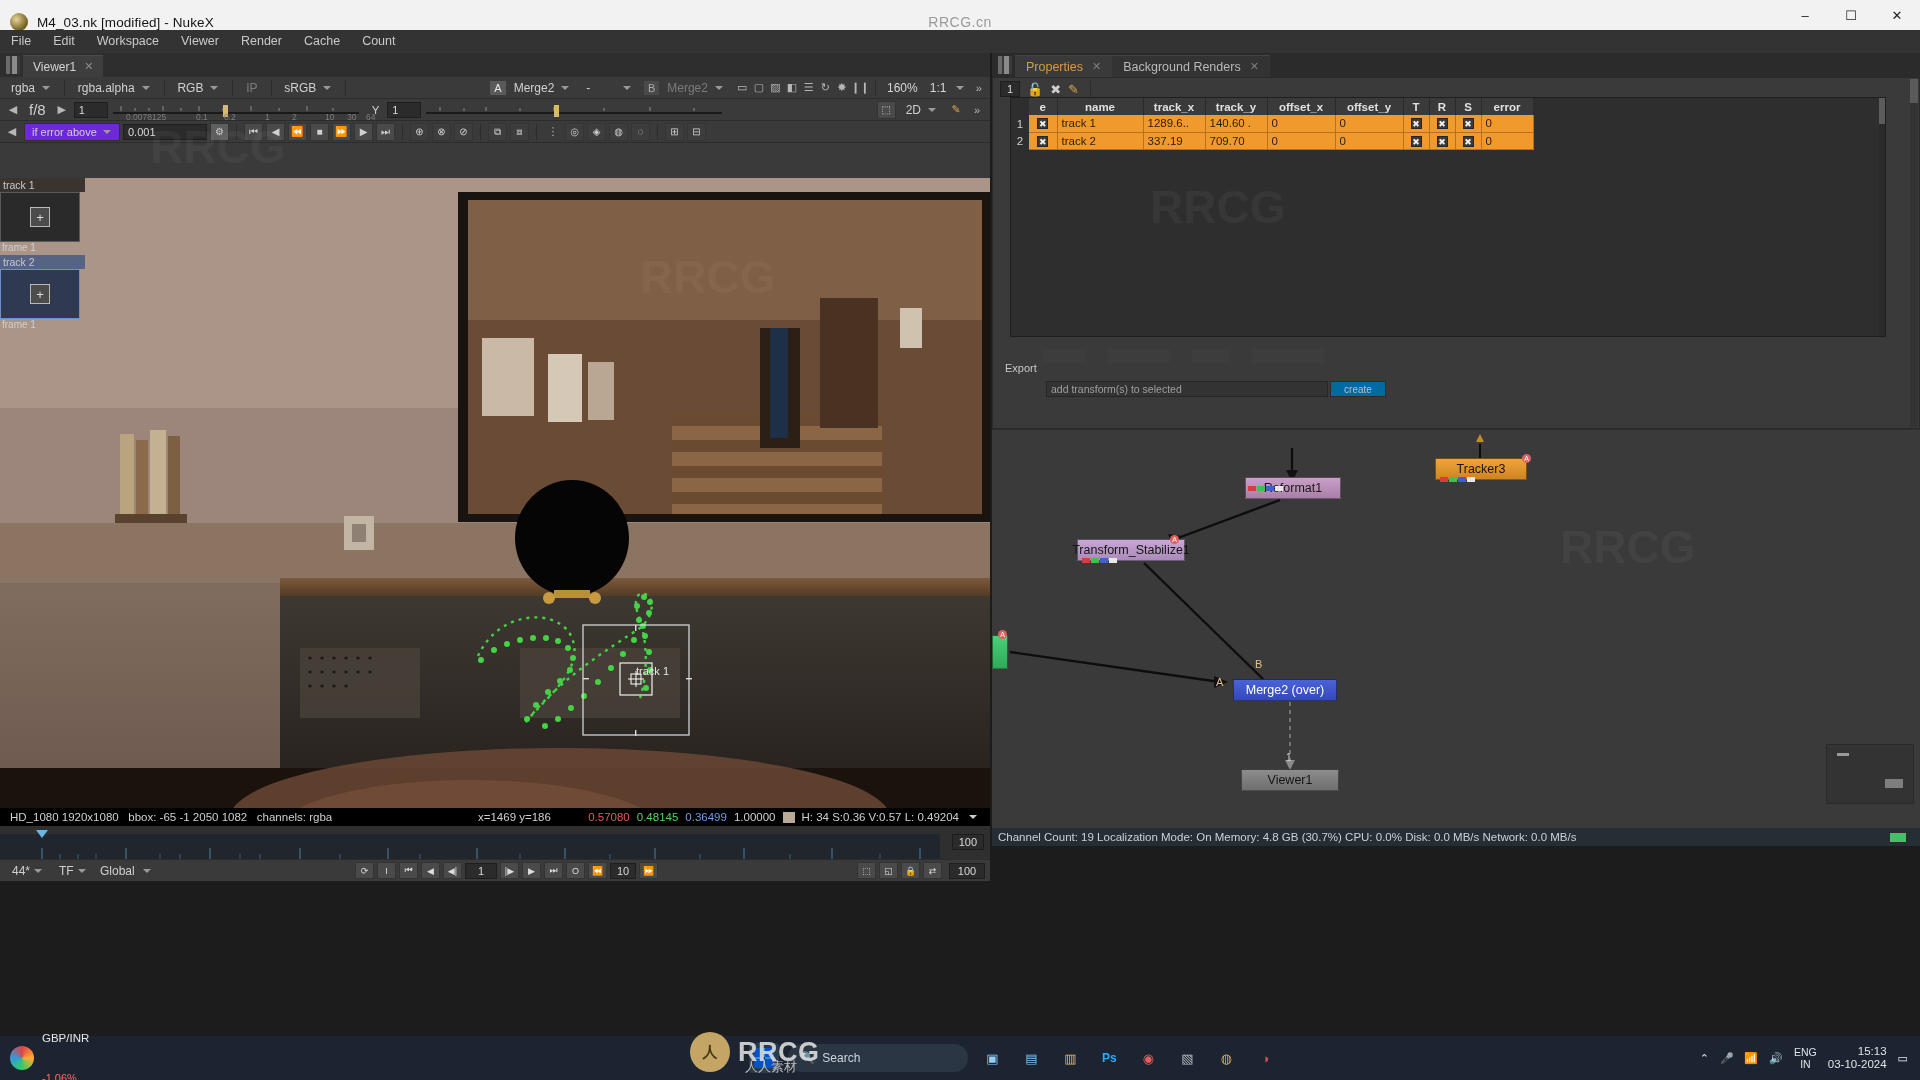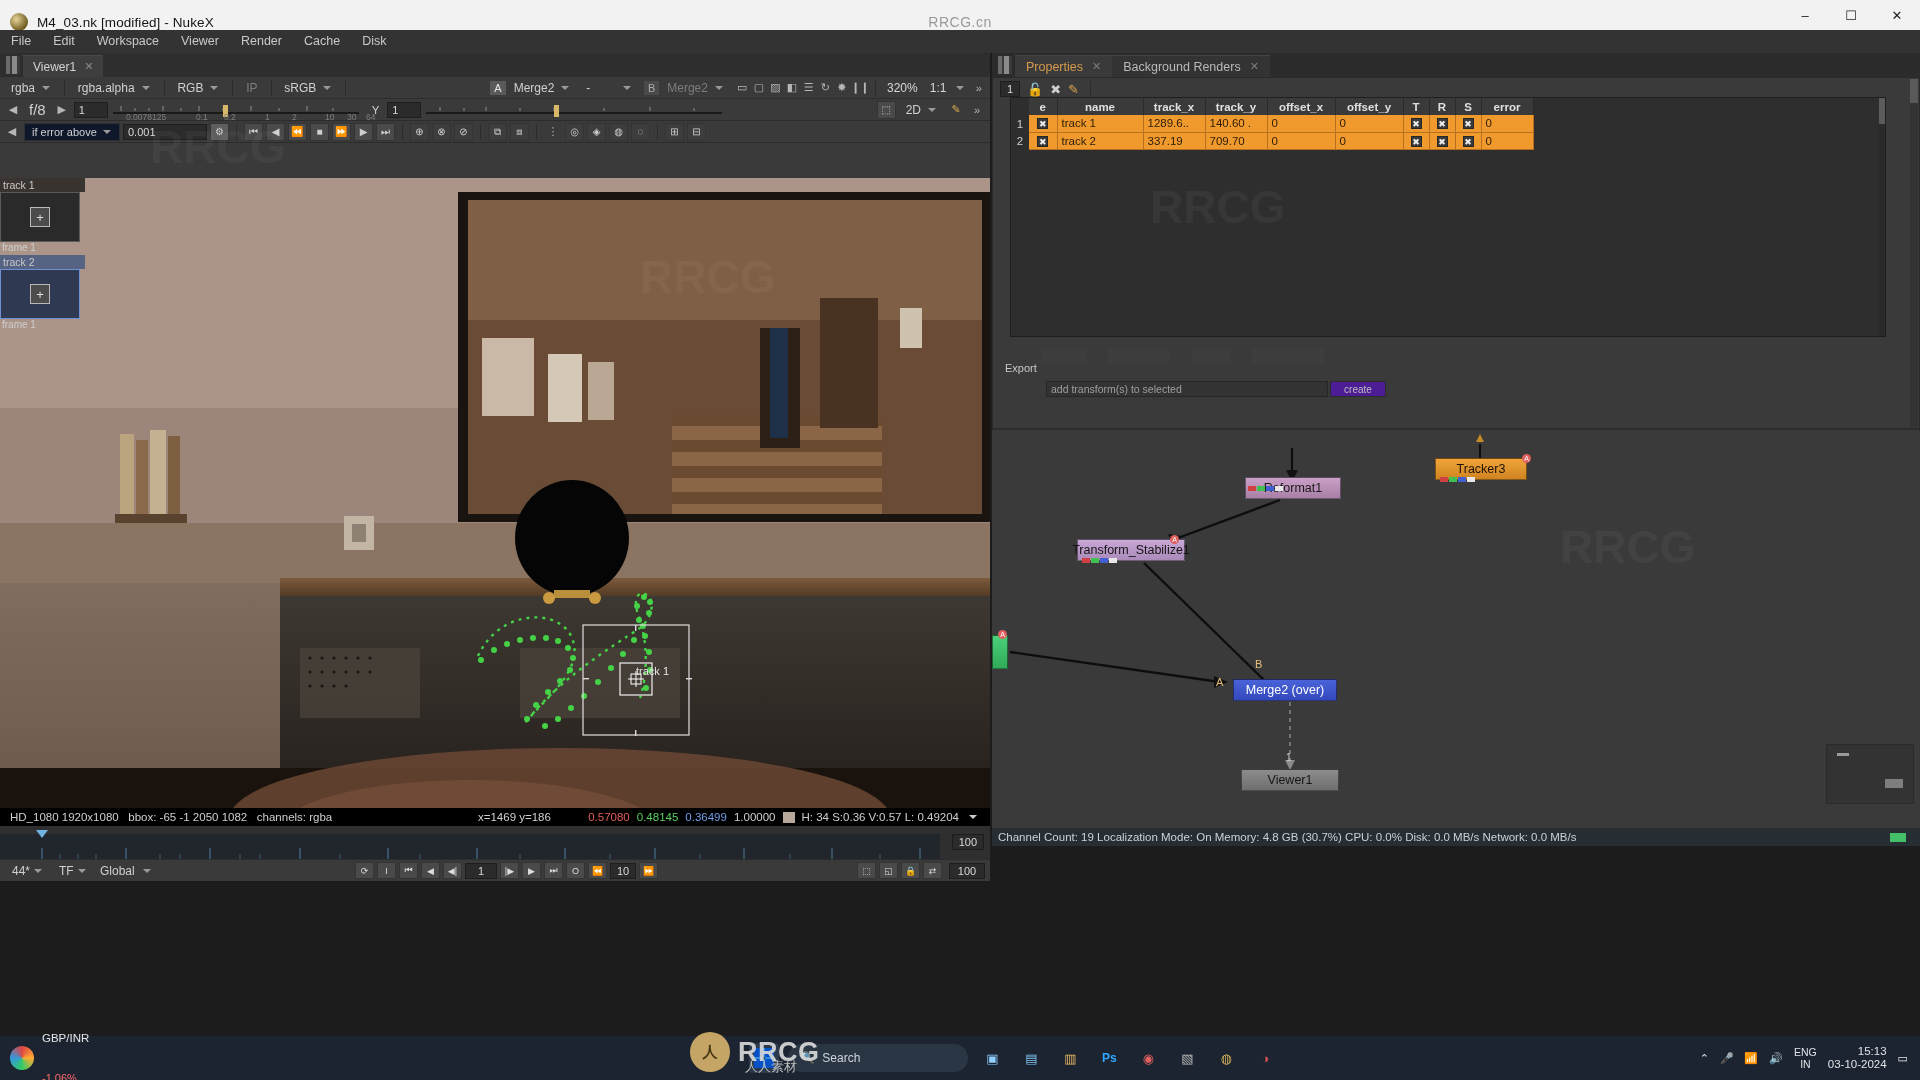--- a/index.html
+++ b/index.html
@@ -121,21 +121,21 @@
   .tt-scroll{ position:absolute; right:0; top:0; width:6px; height:240px; background:#2a2a2a;}
   .tt-scroll i{ display:block;width:6px;height:26px;background:#5c5c5c;}
 
   .tracker-btnrow{ position:absolute; top:296px; left:50px; width:330px; height:16px; display:flex; gap:22px;}
   .ghost-btn{ height:14px; background:#3f3f3f; opacity:.55;}
   .export-lbl{ position:absolute; left:1005px; top:362px; color:#c8c8c8; font-size:11px;}
   .export-row{ position:absolute; left:1046px; top:381px; width:340px; height:16px;
      display:flex; gap:2px; align-items:center;}
   .export-field{ flex:1; height:16px; background:#333; border:1px solid #262626;
      color:#9f9f9f; font-size:10.5px; padding:0 4px; display:flex;align-items:center;}
-  .export-btn{ width:56px;height:16px;background:#4c1d95;border:1px solid #2b2b2b;
+  .export-btn{ width:56px;height:16px;background:#0369a1;border:1px solid #2b2b2b;
      color:#bdbdbd;font-size:10px;display:flex;align-items:center;justify-content:center;}
   .props-scroll{ position:absolute; right:2px; top:26px; width:8px; height:348px; background:#333;}
   .props-scroll i{ display:block;width:8px;height:24px;background:#5a5a5a;}
 
   
   .dag{ position:absolute; top:430px; left:992px; width:928px; height:398px; background:#3a3a3a;
      overflow:hidden;}
   .node{ position:absolute; height:22px; display:flex; align-items:center; justify-content:center;
      font-size:12.5px; border:1px solid rgba(0,0,0,.45);}
   .node .nm{ position:absolute; white-space:nowrap; }
@@ -208,21 +208,21 @@
   </div>
 </div>
 
 <div class="menubar">
   <div class="menu-item">File</div>
   <div class="menu-item">Edit</div>
   <div class="menu-item">Workspace</div>
   <div class="menu-item">Viewer</div>
   <div class="menu-item">Render</div>
   <div class="menu-item">Cache</div>
-  <div class="menu-item">Disk</div>
+  <div class="menu-item">Count</div>
 </div>
 
 <div class="viewer-pane">
 
   <div class="vtabs">
     <div class="vtab-grip"></div>
     <div class="vtab">
       <span>Viewer1</span>
       <span class="x">✕</span>
     </div>
@@ -275,21 +275,21 @@
 
     <div class="icon-btn">▭</div>
     <div class="icon-btn">▢</div>
     <div class="icon-btn">▨</div>
     <div class="icon-btn">◧</div>
     <div class="icon-btn">☰</div>
     <div class="icon-btn">↻</div>
     <div class="icon-btn">✸</div>
     <div class="icon-btn">❙❙</div>
     <div class="vdiv"></div>
-    <div class="zoomtxt">320%</div>
+    <div class="zoomtxt">160%</div>
     <div class="zoomtxt">1:1</div>
     <span class="caret"></span>
     <div class="icon-btn">»</div>
   </div>
 
   <div class="vrow2">
     <div class="icon-btn">◀</div>
     <div style="color:#d0d0d0;font-size:15px;padding:0 4px">f/8</div>
     <div class="icon-btn">▶</div>
     <div class="numbox" style="width:34px">1</div>
@@ -340,21 +340,21 @@
     <div class="vsel">
       <span class="lbl">2D</span>
       <span class="caret"></span>
     </div>
     <div class="icon-btn" style="color:#d7a44c">✎</div>
     <div class="icon-btn">»</div>
   </div>
 
   <div class="vrow3">
     <div class="icon-btn">◀</div>
-    <div class="vsel" style="background:#0f172a;border:1px solid #303030;width:96px">
+    <div class="vsel" style="background:#6d28d9;border:1px solid #303030;width:96px">
       <span class="lbl" style="font-size:11px">if error above</span>
       <span class="caret" style="margin-left:auto"></span>
     </div>
     <div class="numbox" style="width:84px">0.001</div>
     <div class="sqbtn" style="background:#5e5e5e">⚙</div>
     <div class="vdiv"></div>
     <div class="sqbtn">⏮</div>
     <div class="sqbtn">◀</div>
     <div class="sqbtn">⏪</div>
     <div class="sqbtn">■</div>

